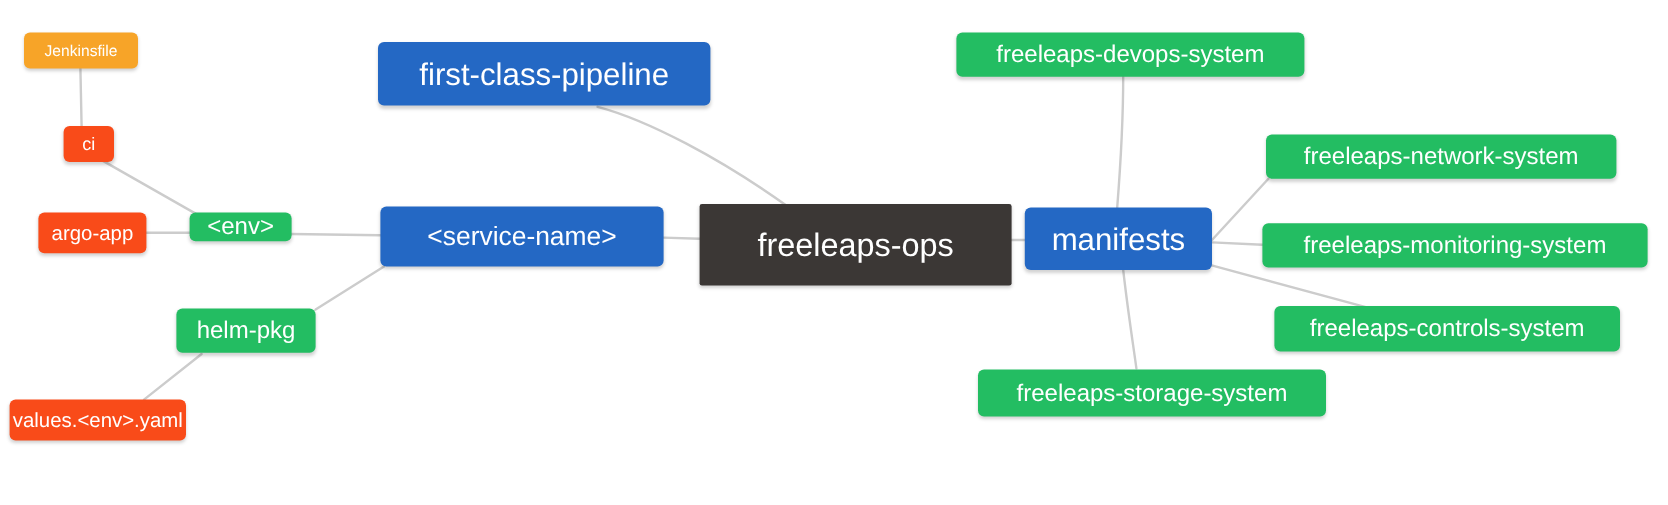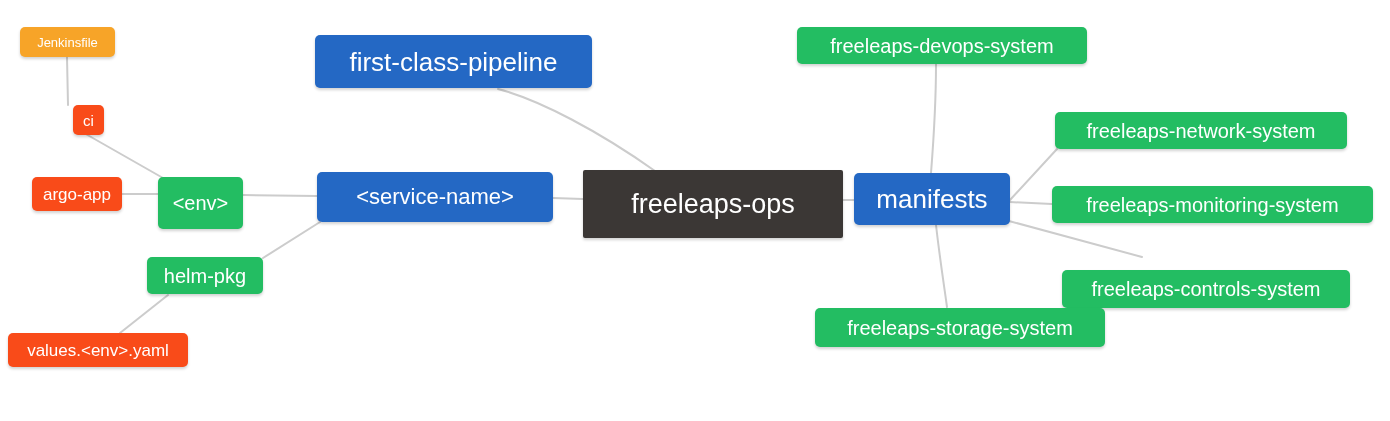--- a/index.html
+++ b/index.html
@@ -61,41 +61,41 @@
     <path class="edge" d="M843,200 L854,200"></path>
     <path class="edge" d="M931,173 C934,135 936,100 936,64"></path>
     <path class="edge" d="M1010,200 L1057,149"></path>
     <path class="edge" d="M1010,202 L1052,204"></path>
     <path class="edge" d="M1009,221 L1142,257"></path>
     <path class="edge" d="M936,225 C940,260 944,285 947,307"></path>
   </svg>
 
   <div class="node orange" style="left:20px;  top:27px;  width:95px;  height:30px; font-size:13px;">Jenkinsfile</div>
 
-  <div class="node red" style="left:53px;  top:105px; width:31px;  height:30px; font-size:15px;margin-left:20px;">ci</div>
+  <div class="node red" style="left:53px;  top:105px; width:42px;  height:30px; font-size:15px;">ci</div>
 
   <div class="node red" style="left:32px;  top:177px; width:90px;  height:34px; font-size:17px;">argo-app</div>
 
-  <div class="node green" style="left:158px; top:177px; width:85px;  height:52px; font-size:20px;">&lt;env&gt;</div>
+  <div class="node green" style="left:158px; top:177px; width:85px;  height:24px; font-size:20px;">&lt;env&gt;</div>
 
   <div class="node green" style="left:147px; top:257px; width:116px; height:37px; font-size:20px;text-align:right;">helm-pkg</div>
 
-  <div class="node red" style="left:8px;   top:333px; width:180px; height:34px; font-size:17px;">values.&lt;env&gt;.yaml</div>
+  <div class="node red" style="left:8px;   top:333px; width:147px; height:34px; font-size:17px;">values.&lt;env&gt;.yaml</div>
 
   <div class="node blue" style="left:315px; top:35px;  width:277px; height:53px; font-size:26px;">first-class-pipeline</div>
 
   <div class="node blue" style="left:317px; top:172px; width:236px; height:50px; font-size:22px;">&lt;service-name&gt;</div>
 
   <div class="node dark" style="left:583px; top:170px; width:260px; height:68px; font-size:27px; border-radius:2px;">freeleaps-ops</div>
 
   <div class="node blue" style="left:854px; top:173px; width:156px; height:52px; font-size:26px;">manifests</div>
 
   <div class="node green" style="left:797px;  top:27px;  width:290px; height:37px; font-size:20px;">freeleaps-devops-system</div>
 
   <div class="node green" style="left:1055px; top:112px; width:292px; height:37px; font-size:20px;">freeleaps-network-system</div>
 
   <div class="node green" style="left:1052px; top:186px; width:321px; height:37px; font-size:20px;">freeleaps-monitoring-system</div>
 
-  <div class="node green" style="left:1062px; top:270px; width:288px; height:38px; font-size:20px;">freeleaps-controls-system</div>
+  <div class="node green" style="left:1062px; top:255px; width:288px; height:38px; font-size:20px;">freeleaps-controls-system</div>
 
   <div class="node green" style="left:815px;  top:308px; width:290px; height:39px; font-size:20px;">freeleaps-storage-system</div>
 
 </div>
 
 </body></html>

